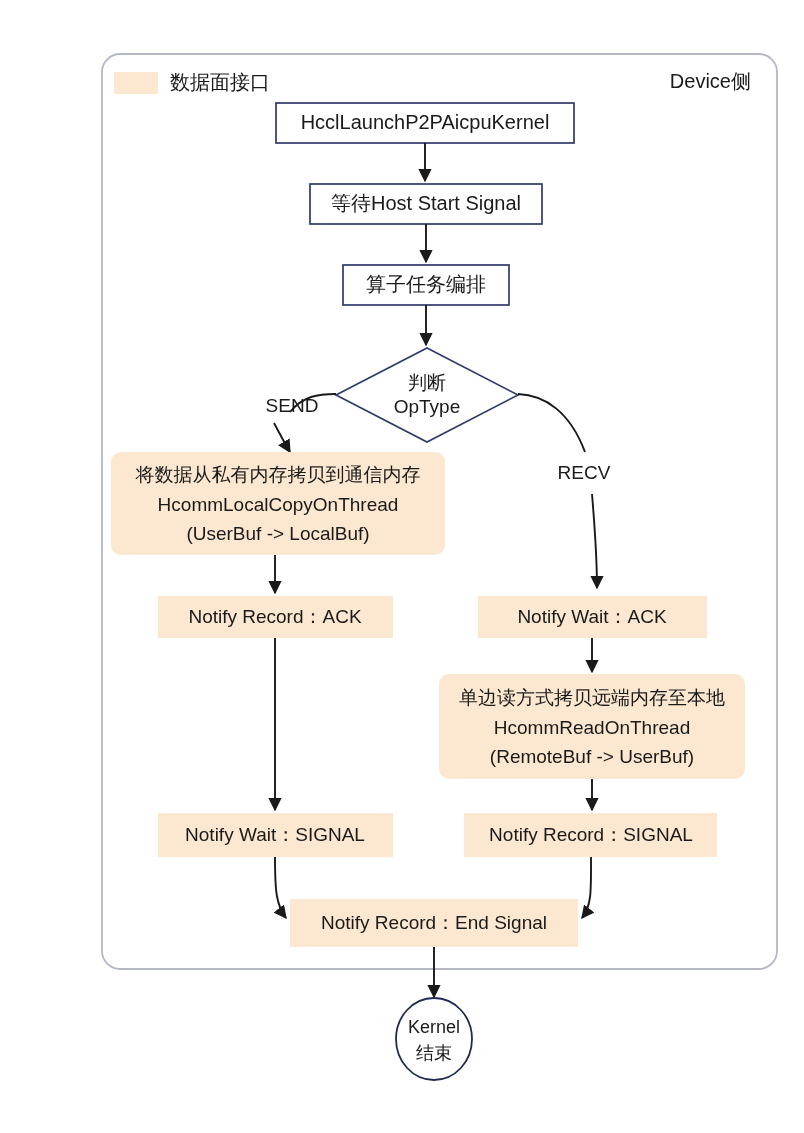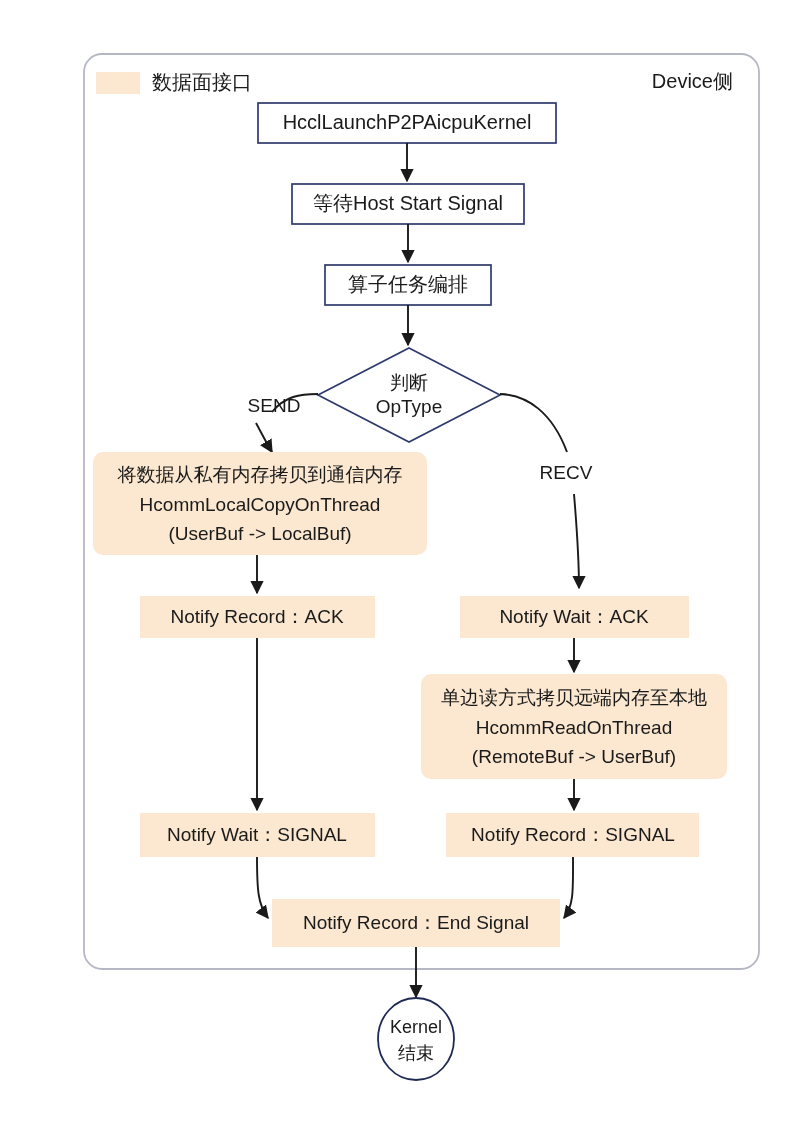--- a/index.html
+++ b/index.html
@@ -10,20 +10,21 @@
   body {
     width: 804px;
     height: 1133px;
     font-family: "Liberation Sans", "DejaVu Sans", sans-serif;
     overflow: hidden;
   }
   #stage {
     position: relative;
     width: 707px;
     height: 1133px;
+    margin-left: 18px;
   }
   svg.flow {
     position: absolute;
     left: 0;
     top: 0;
     width: 804px;
     height: 1133px;
   }
   .node-text {
     font-family: "Liberation Sans", "DejaVu Sans", sans-serif;

